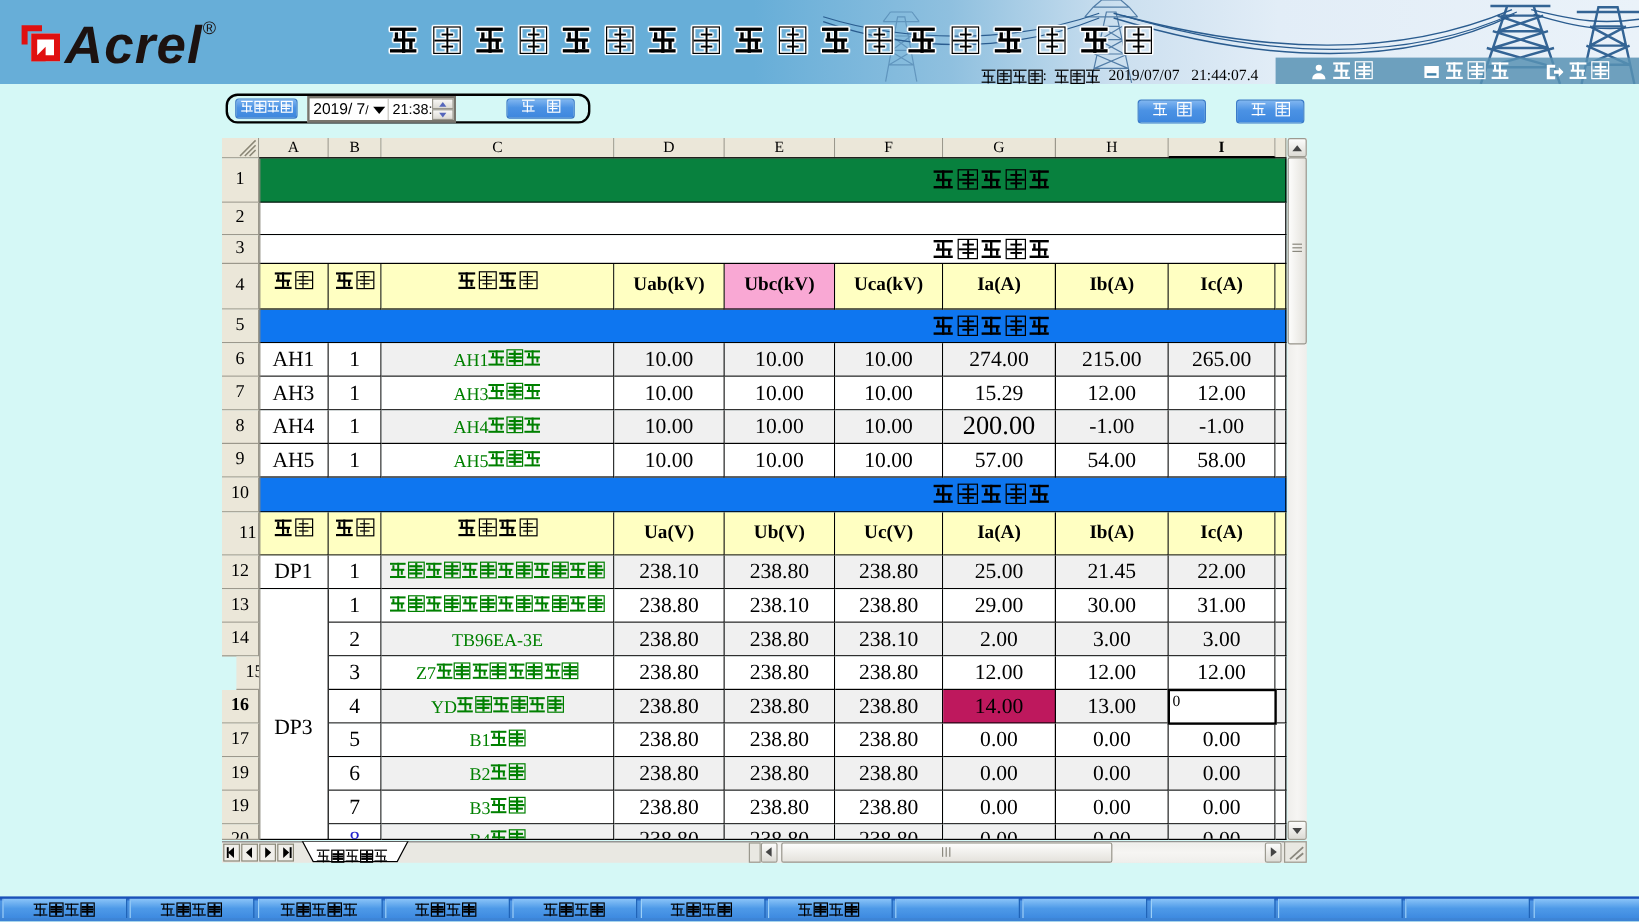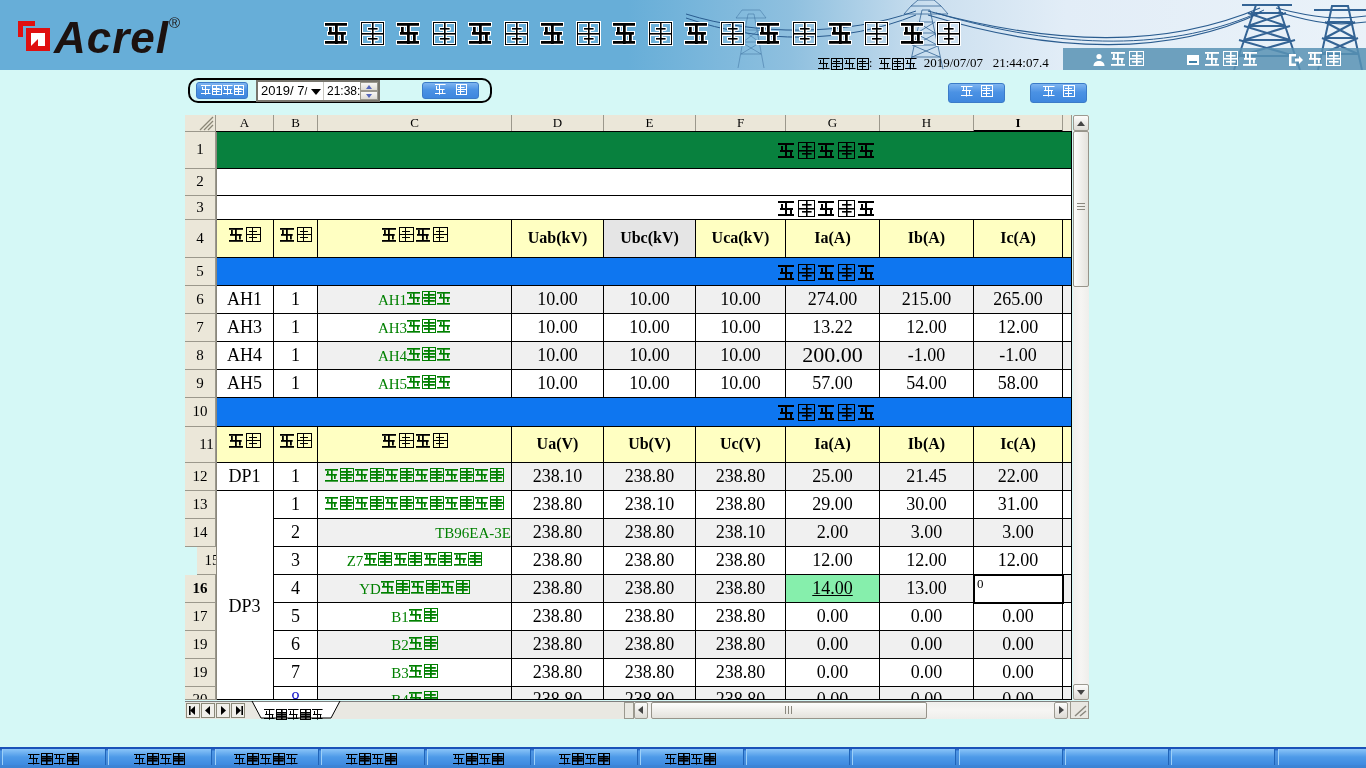--- a/index.html
+++ b/index.html
@@ -124,21 +124,21 @@
 <div class="cell" style="left:216px;top:196px;width:856px;height:24px;background:#fff;border-bottom:1px solid #000"></div>
 <div class="ab" style="left:778px;top:199px;width:97px;height:18px;color:#000"><i class="g" style="width:17px;height:17px;margin-right:3px;color:#000;"></i><i class="h" style="width:17px;height:17px;margin-right:3px;color:#000;"></i><i class="g" style="width:17px;height:17px;margin-right:3px;color:#000;"></i><i class="h" style="width:17px;height:17px;margin-right:3px;color:#000;"></i><i class="g" style="width:17px;height:17px;color:#000;"></i></div>
 <div class="cell" style="left:216px;top:258px;width:856px;height:28px;background:#0E76F0;border-bottom:1px solid #000"></div>
 <div class="ab" style="left:778px;top:263px;width:97px;height:18px;color:#000"><i class="g" style="width:17px;height:17px;margin-right:3px;color:#000;"></i><i class="h" style="width:17px;height:17px;margin-right:3px;color:#000;"></i><i class="g" style="width:17px;height:17px;margin-right:3px;color:#000;"></i><i class="h" style="width:17px;height:17px;margin-right:3px;color:#000;"></i><i class="g" style="width:17px;height:17px;color:#000;"></i></div>
 <div class="cell" style="left:216px;top:398px;width:856px;height:29px;background:#0E76F0;border-bottom:1px solid #000"></div>
 <div class="ab" style="left:778px;top:403px;width:97px;height:18px;color:#000"><i class="g" style="width:17px;height:17px;margin-right:3px;color:#000;"></i><i class="h" style="width:17px;height:17px;margin-right:3px;color:#000;"></i><i class="g" style="width:17px;height:17px;margin-right:3px;color:#000;"></i><i class="h" style="width:17px;height:17px;margin-right:3px;color:#000;"></i><i class="g" style="width:17px;height:17px;color:#000;"></i></div>
 <div class="cell" style="left:216px;top:220px;width:58px;height:38px;line-height:36px;background:#FFFFC2;font-size:14px;font-weight:bold"><i class="g" style="width:15px;height:15px;margin-right:2px;color:#000;vertical-align:0px;"></i><i class="h" style="width:15px;height:15px;color:#000;vertical-align:0px;"></i></div>
 <div class="cell" style="left:274px;top:220px;width:44px;height:38px;line-height:36px;background:#FFFFC2;font-size:14px;font-weight:bold"><i class="g" style="width:15px;height:15px;margin-right:2px;color:#000;vertical-align:0px;"></i><i class="h" style="width:15px;height:15px;color:#000;vertical-align:0px;"></i></div>
 <div class="cell" style="left:318px;top:220px;width:194px;height:38px;line-height:36px;background:#FFFFC2;font-size:14px;font-weight:bold"><i class="g" style="width:15px;height:15px;margin-right:2px;color:#000;vertical-align:0px;"></i><i class="h" style="width:15px;height:15px;margin-right:2px;color:#000;vertical-align:0px;"></i><i class="g" style="width:15px;height:15px;margin-right:2px;color:#000;vertical-align:0px;"></i><i class="h" style="width:15px;height:15px;color:#000;vertical-align:0px;"></i></div>
 <div class="cell" style="left:512px;top:220px;width:92px;height:38px;line-height:36px;background:#FFFFC2;font-size:14px;font-weight:bold"><b style="font-size:16px">Uab(kV)</b></div>
-<div class="cell" style="left:604px;top:220px;width:92px;height:38px;line-height:36px;background:#e5e5e5;font-size:14px;font-weight:bold"><b style="font-size:16px">Ubc(kV)</b></div>
+<div class="cell" style="left:604px;top:220px;width:92px;height:38px;line-height:36px;background:#f9a8d4;font-size:14px;font-weight:bold"><b style="font-size:16px">Ubc(kV)</b></div>
 <div class="cell" style="left:696px;top:220px;width:90px;height:38px;line-height:36px;background:#FFFFC2;font-size:14px;font-weight:bold"><b style="font-size:16px">Uca(kV)</b></div>
 <div class="cell" style="left:786px;top:220px;width:94px;height:38px;line-height:36px;background:#FFFFC2;font-size:14px;font-weight:bold"><b style="font-size:16px">Ia(A)</b></div>
 <div class="cell" style="left:880px;top:220px;width:94px;height:38px;line-height:36px;background:#FFFFC2;font-size:14px;font-weight:bold"><b style="font-size:16px">Ib(A)</b></div>
 <div class="cell" style="left:974px;top:220px;width:89px;height:38px;line-height:36px;background:#FFFFC2;font-size:14px;font-weight:bold"><b style="font-size:16px">Ic(A)</b></div>
 <div class="cell" style="left:1063px;top:220px;width:9px;height:38px;line-height:36px;background:#FFFFC2;font-size:14px;"></div>
 <div class="cell" style="left:216px;top:427px;width:58px;height:36px;line-height:34px;background:#FFFFC2;font-size:14px;font-weight:bold"><i class="g" style="width:15px;height:15px;margin-right:2px;color:#000;vertical-align:0px;"></i><i class="h" style="width:15px;height:15px;color:#000;vertical-align:0px;"></i></div>
 <div class="cell" style="left:274px;top:427px;width:44px;height:36px;line-height:34px;background:#FFFFC2;font-size:14px;font-weight:bold"><i class="g" style="width:15px;height:15px;margin-right:2px;color:#000;vertical-align:0px;"></i><i class="h" style="width:15px;height:15px;color:#000;vertical-align:0px;"></i></div>
 <div class="cell" style="left:318px;top:427px;width:194px;height:36px;line-height:34px;background:#FFFFC2;font-size:14px;font-weight:bold"><i class="g" style="width:15px;height:15px;margin-right:2px;color:#000;vertical-align:0px;"></i><i class="h" style="width:15px;height:15px;margin-right:2px;color:#000;vertical-align:0px;"></i><i class="g" style="width:15px;height:15px;margin-right:2px;color:#000;vertical-align:0px;"></i><i class="h" style="width:15px;height:15px;color:#000;vertical-align:0px;"></i></div>
 <div class="cell" style="left:512px;top:427px;width:92px;height:36px;line-height:34px;background:#FFFFC2;font-size:14px;font-weight:bold"><b style="font-size:16px">Ua(V)</b></div>
 <div class="cell" style="left:604px;top:427px;width:92px;height:36px;line-height:34px;background:#FFFFC2;font-size:14px;font-weight:bold"><b style="font-size:16px">Ub(V)</b></div>
@@ -156,21 +156,21 @@
 <div class="cell" style="left:786px;top:286px;width:94px;height:28px;line-height:26px;background:#F0F0F0;font-size:18px;">274.00</div>
 <div class="cell" style="left:880px;top:286px;width:94px;height:28px;line-height:26px;background:#F0F0F0;font-size:18px;">215.00</div>
 <div class="cell" style="left:974px;top:286px;width:89px;height:28px;line-height:26px;background:#F0F0F0;font-size:18px;">265.00</div>
 <div class="cell" style="left:1063px;top:286px;width:9px;height:28px;line-height:26px;background:#F0F0F0;font-size:14px;"></div>
 <div class="cell" style="left:216px;top:314px;width:58px;height:28px;line-height:26px;background:#fff;font-size:18px;">AH3</div>
 <div class="cell" style="left:274px;top:314px;width:44px;height:28px;line-height:26px;background:#fff;font-size:18px;">1</div>
 <div class="cell" style="left:318px;top:314px;width:194px;height:28px;line-height:26px;background:#fff;font-size:18px;"><span class="serif" style="color:#008000;font-size:15px">AH3</span><i class="g" style="width:14px;height:14px;margin-right:1px;color:#008000;vertical-align:0px;"></i><i class="h" style="width:14px;height:14px;margin-right:1px;color:#008000;vertical-align:0px;"></i><i class="g" style="width:14px;height:14px;color:#008000;vertical-align:0px;"></i></div>
 <div class="cell" style="left:512px;top:314px;width:92px;height:28px;line-height:26px;background:#fff;font-size:18px;">10.00</div>
 <div class="cell" style="left:604px;top:314px;width:92px;height:28px;line-height:26px;background:#fff;font-size:18px;">10.00</div>
 <div class="cell" style="left:696px;top:314px;width:90px;height:28px;line-height:26px;background:#fff;font-size:18px;">10.00</div>
-<div class="cell" style="left:786px;top:314px;width:94px;height:28px;line-height:26px;background:#fff;font-size:18px;">13.22</div>
+<div class="cell" style="left:786px;top:314px;width:94px;height:28px;line-height:26px;background:#fff;font-size:18px;">15.29</div>
 <div class="cell" style="left:880px;top:314px;width:94px;height:28px;line-height:26px;background:#fff;font-size:18px;">12.00</div>
 <div class="cell" style="left:974px;top:314px;width:89px;height:28px;line-height:26px;background:#fff;font-size:18px;">12.00</div>
 <div class="cell" style="left:1063px;top:314px;width:9px;height:28px;line-height:26px;background:#fff;font-size:14px;"></div>
 <div class="cell" style="left:216px;top:342px;width:58px;height:28px;line-height:26px;background:#fff;font-size:18px;">AH4</div>
 <div class="cell" style="left:274px;top:342px;width:44px;height:28px;line-height:26px;background:#fff;font-size:18px;">1</div>
 <div class="cell" style="left:318px;top:342px;width:194px;height:28px;line-height:26px;background:#F0F0F0;font-size:18px;"><span class="serif" style="color:#008000;font-size:15px">AH4</span><i class="g" style="width:14px;height:14px;margin-right:1px;color:#008000;vertical-align:0px;"></i><i class="h" style="width:14px;height:14px;margin-right:1px;color:#008000;vertical-align:0px;"></i><i class="g" style="width:14px;height:14px;color:#008000;vertical-align:0px;"></i></div>
 <div class="cell" style="left:512px;top:342px;width:92px;height:28px;line-height:26px;background:#F0F0F0;font-size:18px;">10.00</div>
 <div class="cell" style="left:604px;top:342px;width:92px;height:28px;line-height:26px;background:#F0F0F0;font-size:18px;">10.00</div>
 <div class="cell" style="left:696px;top:342px;width:90px;height:28px;line-height:26px;background:#F0F0F0;font-size:18px;">10.00</div>
 <div class="cell" style="left:786px;top:342px;width:94px;height:28px;line-height:26px;background:#F0F0F0;font-size:22px;">200.00</div>
@@ -200,21 +200,21 @@
 <div class="cell" style="left:274px;top:491px;width:44px;height:28px;line-height:26px;background:#fff;font-size:18px;">1</div>
 <div class="cell" style="left:318px;top:491px;width:194px;height:28px;line-height:26px;background:#fff;font-size:18px;"><i class="g" style="width:14px;height:14px;margin-right:1px;color:#008000;vertical-align:0px;"></i><i class="h" style="width:14px;height:14px;margin-right:1px;color:#008000;vertical-align:0px;"></i><i class="g" style="width:14px;height:14px;margin-right:1px;color:#008000;vertical-align:0px;"></i><i class="h" style="width:14px;height:14px;margin-right:1px;color:#008000;vertical-align:0px;"></i><i class="g" style="width:14px;height:14px;margin-right:1px;color:#008000;vertical-align:0px;"></i><i class="h" style="width:14px;height:14px;margin-right:1px;color:#008000;vertical-align:0px;"></i><i class="g" style="width:14px;height:14px;margin-right:1px;color:#008000;vertical-align:0px;"></i><i class="h" style="width:14px;height:14px;margin-right:1px;color:#008000;vertical-align:0px;"></i><i class="g" style="width:14px;height:14px;margin-right:1px;color:#008000;vertical-align:0px;"></i><i class="h" style="width:14px;height:14px;margin-right:1px;color:#008000;vertical-align:0px;"></i><i class="g" style="width:14px;height:14px;margin-right:1px;color:#008000;vertical-align:0px;"></i><i class="h" style="width:14px;height:14px;margin-right:1px;color:#008000;vertical-align:0px;"></i></div>
 <div class="cell" style="left:512px;top:491px;width:92px;height:28px;line-height:26px;background:#fff;font-size:18px;">238.80</div>
 <div class="cell" style="left:604px;top:491px;width:92px;height:28px;line-height:26px;background:#fff;font-size:18px;">238.10</div>
 <div class="cell" style="left:696px;top:491px;width:90px;height:28px;line-height:26px;background:#fff;font-size:18px;">238.80</div>
 <div class="cell" style="left:786px;top:491px;width:94px;height:28px;line-height:26px;background:#fff;font-size:18px;">29.00</div>
 <div class="cell" style="left:880px;top:491px;width:94px;height:28px;line-height:26px;background:#fff;font-size:18px;">30.00</div>
 <div class="cell" style="left:974px;top:491px;width:89px;height:28px;line-height:26px;background:#fff;font-size:18px;">31.00</div>
 <div class="cell" style="left:1063px;top:491px;width:9px;height:28px;line-height:26px;background:#fff;font-size:14px;"></div>
 <div class="cell" style="left:274px;top:519px;width:44px;height:28px;line-height:26px;background:#fff;font-size:18px;">2</div>
-<div class="cell" style="left:318px;top:519px;width:194px;height:28px;line-height:26px;background:#F0F0F0;font-size:18px;text-align:right;"><span class="serif" style="color:#008000;font-size:15px">TB96EA-3E</span></div>
+<div class="cell" style="left:318px;top:519px;width:194px;height:28px;line-height:26px;background:#F0F0F0;font-size:18px;"><span class="serif" style="color:#008000;font-size:15px">TB96EA-3E</span></div>
 <div class="cell" style="left:512px;top:519px;width:92px;height:28px;line-height:26px;background:#F0F0F0;font-size:18px;">238.80</div>
 <div class="cell" style="left:604px;top:519px;width:92px;height:28px;line-height:26px;background:#F0F0F0;font-size:18px;">238.80</div>
 <div class="cell" style="left:696px;top:519px;width:90px;height:28px;line-height:26px;background:#F0F0F0;font-size:18px;">238.10</div>
 <div class="cell" style="left:786px;top:519px;width:94px;height:28px;line-height:26px;background:#F0F0F0;font-size:18px;">2.00</div>
 <div class="cell" style="left:880px;top:519px;width:94px;height:28px;line-height:26px;background:#F0F0F0;font-size:18px;">3.00</div>
 <div class="cell" style="left:974px;top:519px;width:89px;height:28px;line-height:26px;background:#F0F0F0;font-size:18px;">3.00</div>
 <div class="cell" style="left:1063px;top:519px;width:9px;height:28px;line-height:26px;background:#F0F0F0;font-size:14px;"></div>
 <div class="cell" style="left:274px;top:547px;width:44px;height:28px;line-height:26px;background:#fff;font-size:18px;">3</div>
 <div class="cell" style="left:318px;top:547px;width:194px;height:28px;line-height:26px;background:#fff;font-size:18px;"><span class="serif" style="color:#008000;font-size:15px">Z7</span><i class="g" style="width:14px;height:14px;margin-right:1px;color:#008000;vertical-align:0px;"></i><i class="h" style="width:14px;height:14px;margin-right:1px;color:#008000;vertical-align:0px;"></i><i class="g" style="width:14px;height:14px;margin-right:1px;color:#008000;vertical-align:0px;"></i><i class="h" style="width:14px;height:14px;margin-right:1px;color:#008000;vertical-align:0px;"></i><i class="g" style="width:14px;height:14px;margin-right:1px;color:#008000;vertical-align:0px;"></i><i class="h" style="width:14px;height:14px;margin-right:1px;color:#008000;vertical-align:0px;"></i><i class="g" style="width:14px;height:14px;margin-right:1px;color:#008000;vertical-align:0px;"></i><i class="h" style="width:14px;height:14px;color:#008000;vertical-align:0px;"></i></div>
 <div class="cell" style="left:512px;top:547px;width:92px;height:28px;line-height:26px;background:#fff;font-size:18px;">238.80</div>
@@ -222,21 +222,21 @@
 <div class="cell" style="left:696px;top:547px;width:90px;height:28px;line-height:26px;background:#fff;font-size:18px;">238.80</div>
 <div class="cell" style="left:786px;top:547px;width:94px;height:28px;line-height:26px;background:#fff;font-size:18px;">12.00</div>
 <div class="cell" style="left:880px;top:547px;width:94px;height:28px;line-height:26px;background:#fff;font-size:18px;">12.00</div>
 <div class="cell" style="left:974px;top:547px;width:89px;height:28px;line-height:26px;background:#fff;font-size:18px;">12.00</div>
 <div class="cell" style="left:1063px;top:547px;width:9px;height:28px;line-height:26px;background:#fff;font-size:14px;"></div>
 <div class="cell" style="left:274px;top:575px;width:44px;height:28px;line-height:26px;background:#fff;font-size:18px;">4</div>
 <div class="cell" style="left:318px;top:575px;width:194px;height:28px;line-height:26px;background:#F0F0F0;font-size:18px;"><span class="serif" style="color:#008000;font-size:15px">YD</span><i class="g" style="width:14px;height:14px;margin-right:1px;color:#008000;vertical-align:0px;"></i><i class="h" style="width:14px;height:14px;margin-right:1px;color:#008000;vertical-align:0px;"></i><i class="g" style="width:14px;height:14px;margin-right:1px;color:#008000;vertical-align:0px;"></i><i class="h" style="width:14px;height:14px;margin-right:1px;color:#008000;vertical-align:0px;"></i><i class="g" style="width:14px;height:14px;margin-right:1px;color:#008000;vertical-align:0px;"></i><i class="h" style="width:14px;height:14px;color:#008000;vertical-align:0px;"></i></div>
 <div class="cell" style="left:512px;top:575px;width:92px;height:28px;line-height:26px;background:#F0F0F0;font-size:18px;">238.80</div>
 <div class="cell" style="left:604px;top:575px;width:92px;height:28px;line-height:26px;background:#F0F0F0;font-size:18px;">238.80</div>
 <div class="cell" style="left:696px;top:575px;width:90px;height:28px;line-height:26px;background:#F0F0F0;font-size:18px;">238.80</div>
-<div class="cell" style="left:786px;top:575px;width:94px;height:28px;line-height:26px;background:#86efac;font-size:18px;text-decoration:underline;">14.00</div>
+<div class="cell" style="left:786px;top:575px;width:94px;height:28px;line-height:26px;background:#be185d;font-size:18px;">14.00</div>
 <div class="cell" style="left:880px;top:575px;width:94px;height:28px;line-height:26px;background:#F0F0F0;font-size:18px;">13.00</div>
 <div class="cell" style="left:1063px;top:575px;width:9px;height:28px;line-height:26px;background:#F0F0F0;font-size:14px;"></div>
 <div class="cell" style="left:274px;top:603px;width:44px;height:28px;line-height:26px;background:#fff;font-size:18px;">5</div>
 <div class="cell" style="left:318px;top:603px;width:194px;height:28px;line-height:26px;background:#fff;font-size:18px;"><span class="serif" style="color:#008000;font-size:15px">B1</span><i class="g" style="width:14px;height:14px;margin-right:1px;color:#008000;vertical-align:0px;"></i><i class="h" style="width:14px;height:14px;color:#008000;vertical-align:0px;"></i></div>
 <div class="cell" style="left:512px;top:603px;width:92px;height:28px;line-height:26px;background:#fff;font-size:18px;">238.80</div>
 <div class="cell" style="left:604px;top:603px;width:92px;height:28px;line-height:26px;background:#fff;font-size:18px;">238.80</div>
 <div class="cell" style="left:696px;top:603px;width:90px;height:28px;line-height:26px;background:#fff;font-size:18px;">238.80</div>
 <div class="cell" style="left:786px;top:603px;width:94px;height:28px;line-height:26px;background:#fff;font-size:18px;">0.00</div>
 <div class="cell" style="left:880px;top:603px;width:94px;height:28px;line-height:26px;background:#fff;font-size:18px;">0.00</div>
 <div class="cell" style="left:974px;top:603px;width:89px;height:28px;line-height:26px;background:#fff;font-size:18px;">0.00</div>

